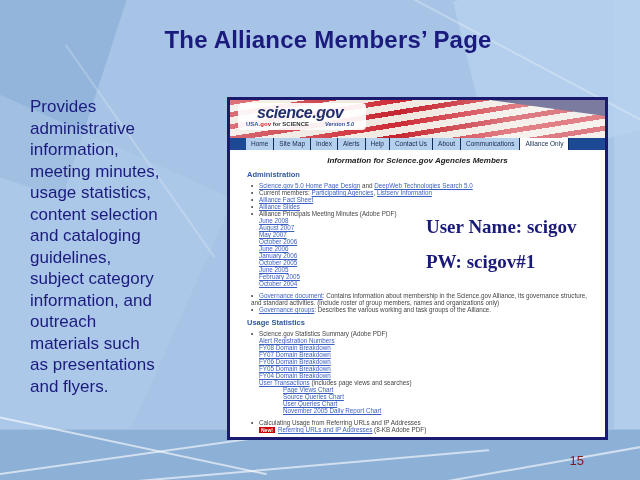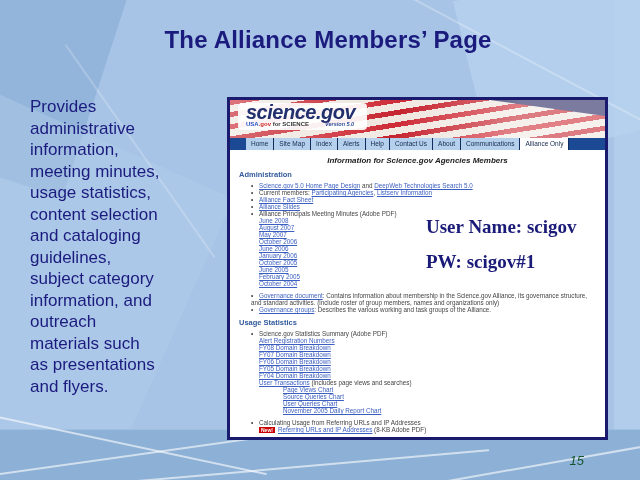--- a/index.html
+++ b/index.html
@@ -32,53 +32,53 @@
     border:3px solid #1a1a6e;background:#fff;box-sizing:border-box;overflow:hidden;}
 
   .site-header{position:relative;height:38px;overflow:hidden;
     background:repeating-linear-gradient(171deg,#ce2b36 0 5px,#f1e9e2 5px 12px,#c6242f 12px 17px,#efe6df 17px 24px);}
   .site-header::after{content:"";position:absolute;inset:0;
     background:linear-gradient(110deg,rgba(255,255,255,.35) 0%,rgba(255,255,255,0) 45%,rgba(255,255,255,.4) 75%);}
   .flag-canton{position:absolute;right:0;top:0;width:115px;height:16px;background:#23235f;
     clip-path:polygon(28% 0,100% 0,100% 100%,0 0);}
   .logo{position:absolute;left:8px;top:3px;background:rgba(255,255,255,.92);
     border-radius:4px;padding:1px 12px 2px 8px;z-index:2;cursor:pointer;}
-  .logo-main{font-size:20px;font-weight:bold;font-style:italic;color:#23306e;letter-spacing:-.5px;line-height:17px;text-align:center;}
+  .logo-main{font-size:16px;font-weight:bold;font-style:italic;color:#23306e;letter-spacing:-.5px;line-height:17px;text-align:center;}
   .logo-sub{font-size:6px;font-weight:bold;line-height:7px;white-space:nowrap;}
   .logo-usa{color:#2255cc;}
   .logo-gov{color:#cc2222;}
   .logo-for{color:#333;}
   .logo-ver{color:#33509c;font-style:italic;font-size:5.5px;margin-left:16px;}
 
   .tabs{height:12px;background:#1c4993;display:flex;align-items:stretch;padding-left:16px;}
   .tab{font-size:6.5px;line-height:12px;padding:0 5px;background:#b5d0ed;color:#14294e;
     border-right:1px solid #0f2c5c;white-space:nowrap;cursor:pointer;}
   .tab.selected{background:#ffffff;}
 
   .page-heading{text-align:center;font-size:8px;font-weight:bold;font-style:italic;color:#222;
     margin:6px 0 3px 0;}
 
   .sections{padding:0 6px 0 9px;}
-  .sec-title{font-size:7.5px;font-weight:bold;color:#31599b;margin:5px 0 3px 0;}
+  .sec-title{font-size:7.5px;font-weight:bold;color:#31599b;margin:5px 0 3px 8px;}
   .bullet{margin:0;}
   .bullet.gap{margin-top:5px;}
   .line{font-size:6.3px;line-height:7px;color:#444;}
   .l0{margin-left:12px;}
   .l1{margin-left:20px;}
   .l2{margin-left:44px;}
   .marker{display:inline-block;width:8px;color:#333;}
   .lnk{color:#3b5fc0;text-decoration:underline;cursor:pointer;}
   .plain{color:#444;}
   .badge{background:#c00;color:#fff;font-size:5px;font-weight:bold;padding:0 2px;margin-right:3px;}
 
   .creds{position:absolute;left:426px;top:216px;font-family:"Liberation Serif",serif;
     font-weight:bold;font-size:19px;color:#1a1a78;z-index:5;}
   .creds div{margin-bottom:13px;white-space:nowrap;}
 
-  .pagenum{position:absolute;right:56px;bottom:12px;font-size:13px;color:#14532d;font-style:italic;}
+  .pagenum{position:absolute;right:56px;bottom:12px;font-size:13px;color:#7f1d1d;}
 </style>
 </head>
 <body>
 
 <div class="slide">
 
   <div class="bgshape sh-topleft"></div>
   <div class="bgshape sh-topright"></div>
   <div class="bgshape sh-leftband"></div>
   <div class="bgshape sh-rightband"></div>

